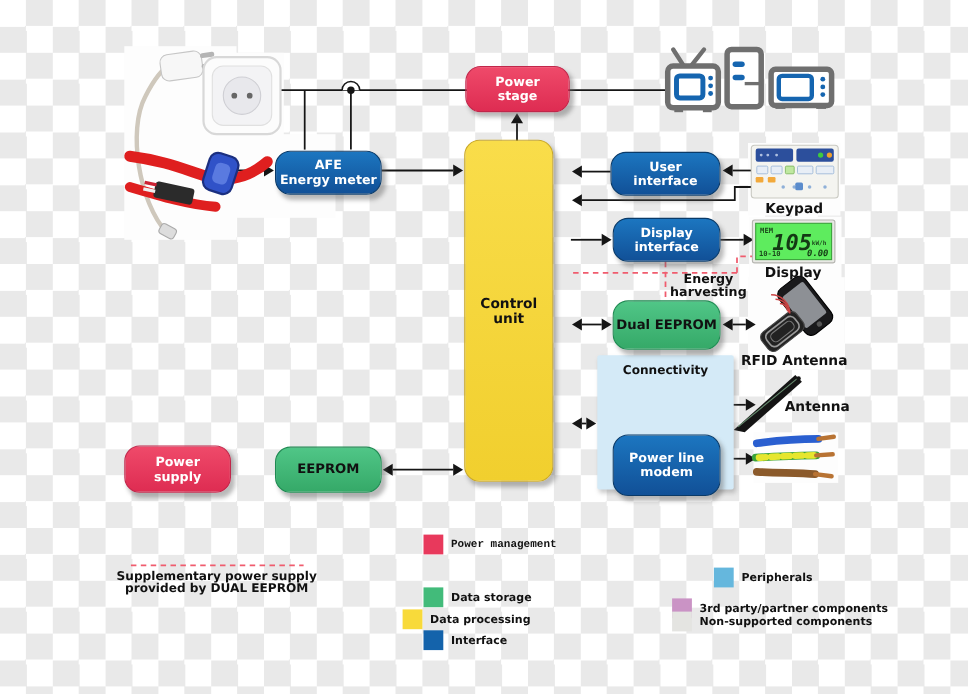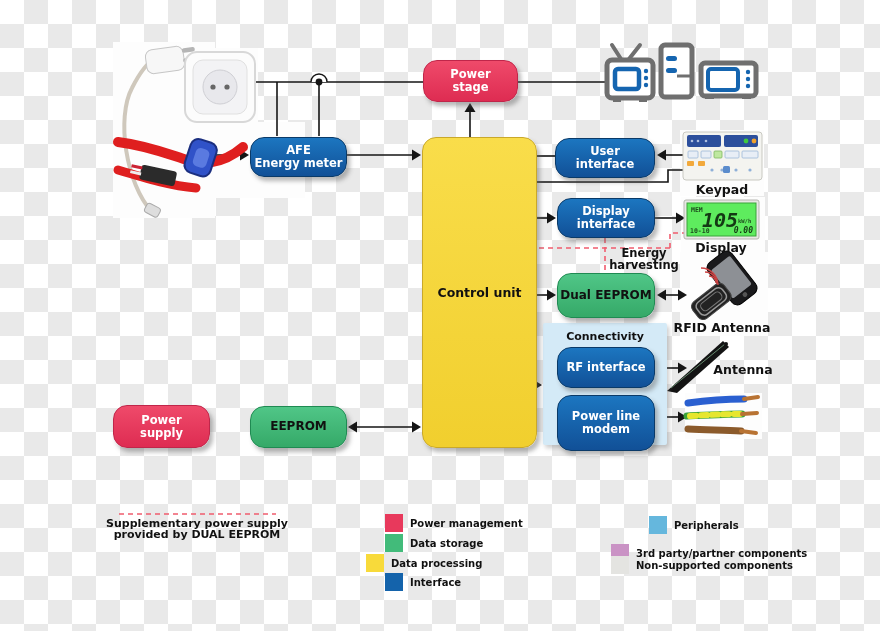--- a/index.html
+++ b/index.html
@@ -250,44 +250,43 @@
   </svg>
 
   <div class="panel" style="left:543px;top:323px;width:124px;height:122px;">
     <div class="panel-title">Connectivity</div>
   </div>
 
   <div class="box red" style="left:423px;top:60px;width:95px;height:42px;">Power
 stage</div>
   <div class="box blue" style="left:250px;top:137px;width:97px;height:40px;">AFE
 Energy meter</div>
-  <div class="box yellow" style="left:422px;top:137px;width:115px;height:311px;">Control unit</div>
+  <div class="box yellow" style="left:422px;top:127px;width:81px;height:311px;">Control unit</div>
   <div class="box blue" style="left:555px;top:138px;width:100px;height:40px;">User
 interface</div>
   <div class="box blue" style="left:557px;top:198px;width:98px;height:40px;">Display
 interface</div>
   <div class="box green" style="left:557px;top:273px;width:98px;height:45px;">Dual EEPROM</div>
-  <div class="box blue" style="left:557px;top:347px;width:98px;height:41px;">RF interface</div>
   <div class="box blue" style="left:557px;top:395px;width:98px;height:56px;">Power line
 modem</div>
   <div class="box red" style="left:113px;top:405px;width:97px;height:43px;">Power
 supply</div>
   <div class="box green" style="left:250px;top:406px;width:97px;height:42px;">EEPROM</div>
 
   <div class="caption" style="left:677px;top:182px;width:90px;">Keypad</div>
   <div class="caption" style="left:676px;top:240px;width:90px;">Display</div>
   <div class="caption" style="left:662px;top:320px;width:120px;">RFID Antenna</div>
   <div class="caption" style="left:701px;top:362px;width:84px;">Antenna</div>
   <div class="caption small" style="left:592px;top:248px;width:104px;">Energy
 harvesting</div>
 
   <div class="note" style="left:101px;top:518px;width:192px;">Supplementary power supply
 provided by DUAL EEPROM</div>
 
-  <div class="legend-row" style="left:385px;top:514px;">
+  <div class="legend-row" style="left:385px;top:486px;font-family:Liberation Mono, monospace;">
     <div class="legend-swatch" style="background: rgb(232, 57, 92);"></div>
     <div class="legend-label">Power management</div>
   </div>
   <div class="legend-row" style="left:385px;top:534px;">
     <div class="legend-swatch" style="background: rgb(66, 187, 122);"></div>
     <div class="legend-label">Data storage</div>
   </div>
   <div class="legend-row" style="left:366px;top:554px;">
     <div class="legend-swatch" style="background: rgb(248, 218, 58);"></div>
     <div class="legend-label">Data processing</div>

